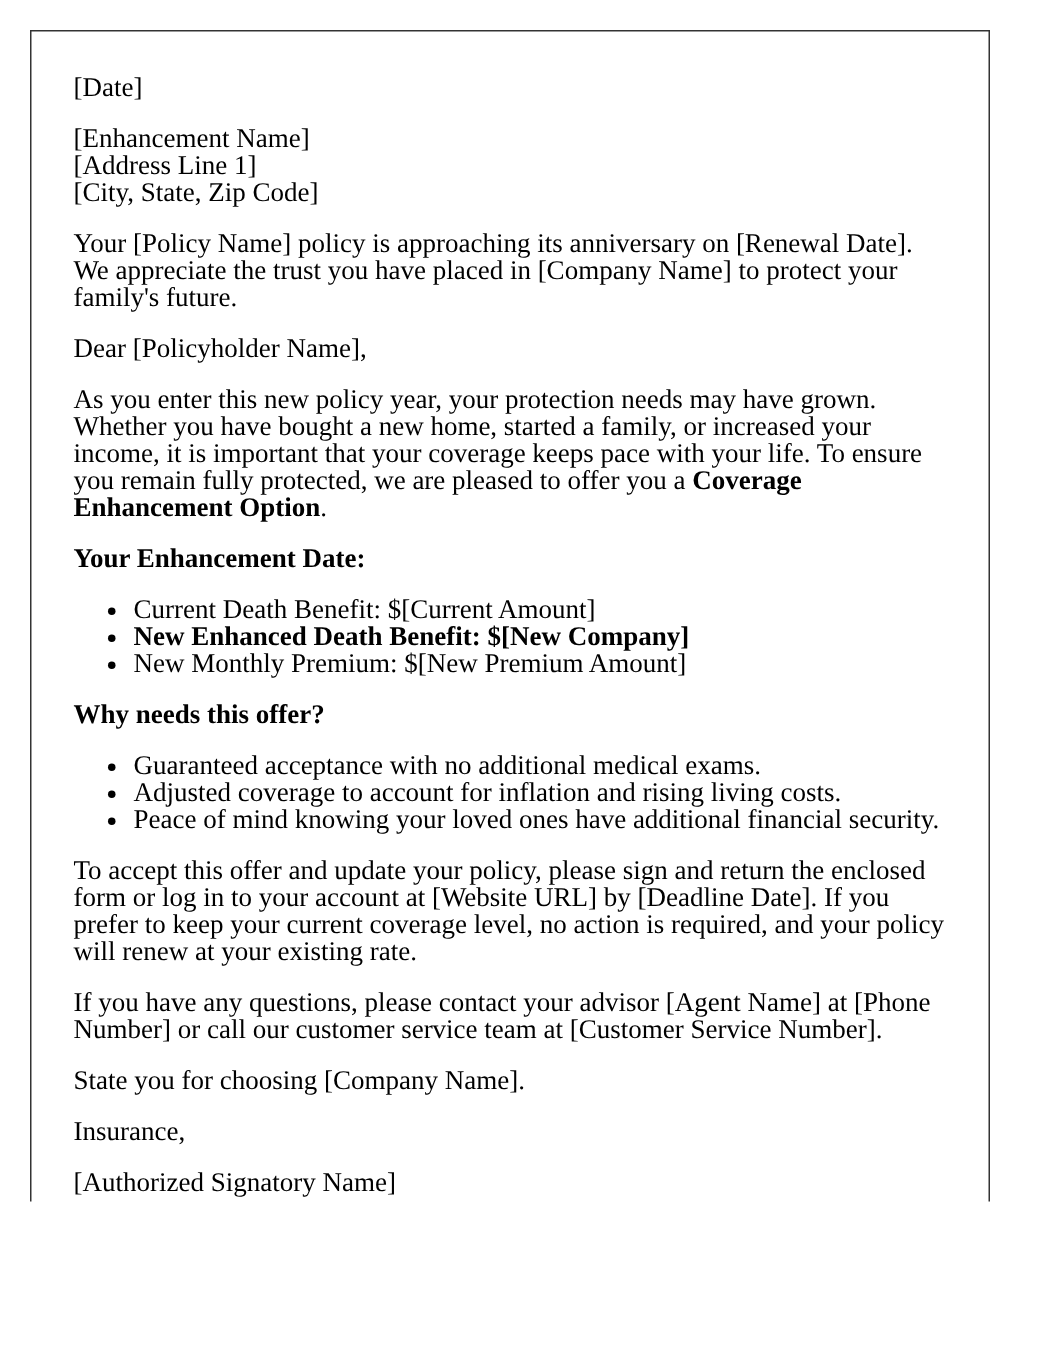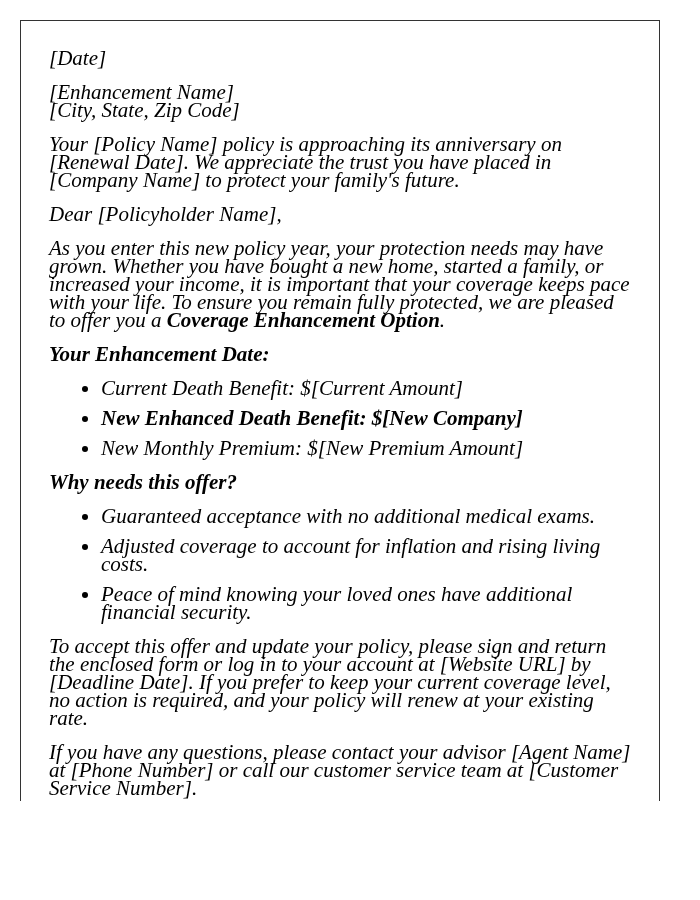--- a/index.html
+++ b/index.html
@@ -21,57 +21,57 @@
       top: 20px;
       width: 640px;
       height: 781px;
       border: 1px solid #333333;
       border-bottom: none;
       overflow: hidden;
       box-sizing: border-box;
     }
     .content {
       padding: 28px 28px 0 28px;
-      font-size: 21px;
+      font-size: 18px;
       line-height: 18px;
-      font-style: italic;
     }
     p {
       margin: 0 0 16px 0;
     }
     .block {
       margin: 0 0 16px 0;
     }
     .block div {
       margin: 0;
     }
     .bold {
       font-weight: bold;
     }
     ul {
       margin: 0 0 16px 0;
       padding-left: 40px;
     }
     ul li {
-      margin: 12px;
+      margin: 0;
     }
     .sig-block div {
       margin: 0;
     }
   </style>
 </head>
 <body>
 
 <div class="page">
   <div class="content">
 
     <p>[Date]</p>
 
     <div class="block">
       <div>[Enhancement Name]</div>
+      <div>[Address Line 1]</div>
       <div>[City, State, Zip Code]</div>
     </div>
 
 
     <p>Your [Policy Name] policy is approaching its anniversary on [Renewal Date]. We appreciate the trust you have placed in [Company Name] to protect your family's future.</p>
 
     <p>Dear [Policyholder Name],</p>
 
     <p><span>As you enter this new policy year, your protection needs may have grown. Whether you have bought a new home, started a family, or increased your income, it is important that your coverage keeps pace with your life. To ensure you remain fully protected, we are pleased to offer you a </span><strong>Coverage Enhancement Option</strong><span>.</span></p>
 

